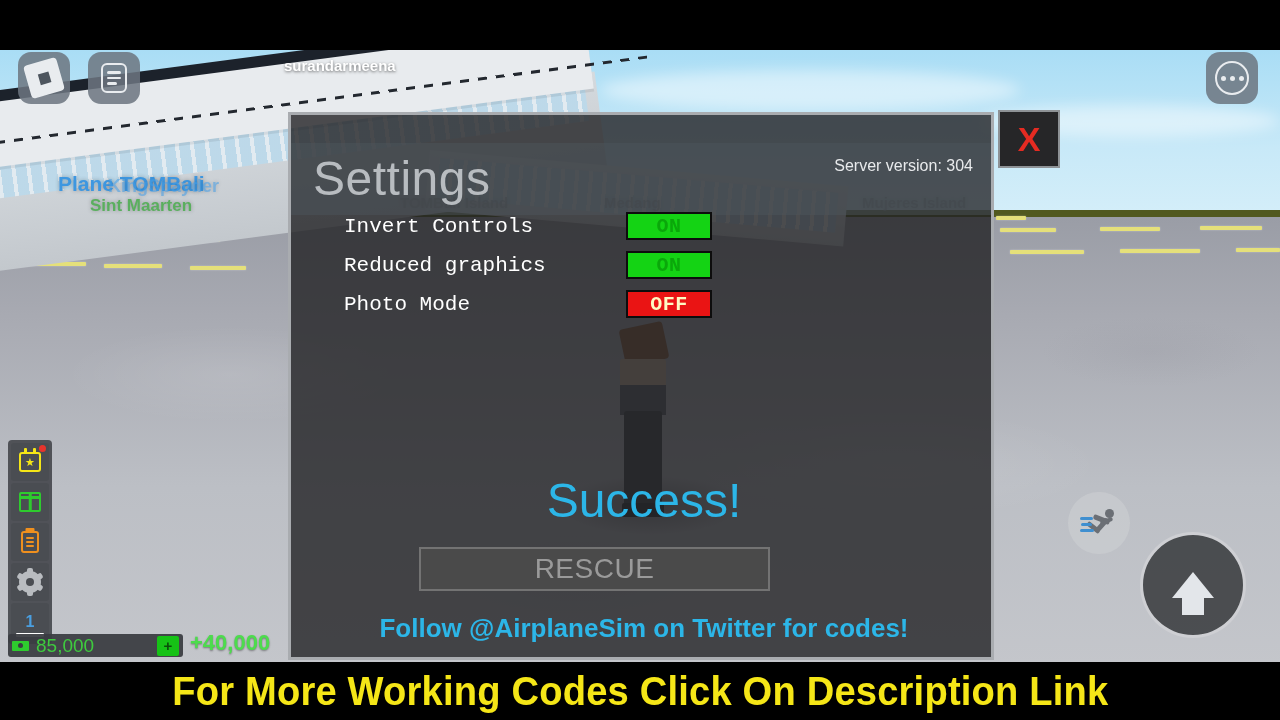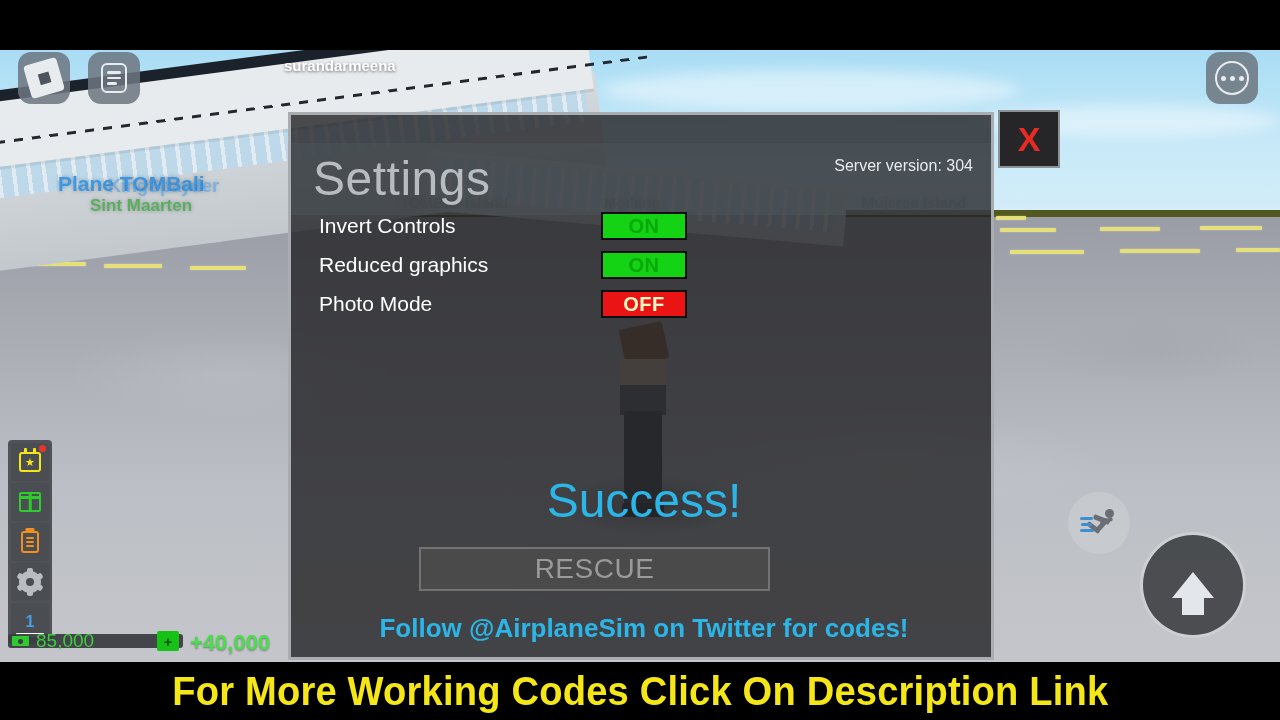--- a/index.html
+++ b/index.html
@@ -148,21 +148,21 @@
   .ic-gear .g-t2{ transform:translateX(-50%) rotate(60deg); }
   .ic-gear .g-t3{ transform:translateX(-50%) rotate(120deg); }
   .ic-gear .g-hole{ position:absolute; left:50%; top:50%; width:8px; height:8px;
      margin:-4px 0 0 -4px; border-radius:50%; background:#4a4d52; z-index:2; }
   
   .slot-num{ color:#4a9fe0; font-size:16px; font-weight:bold; }
   .slot-bar{ position:absolute; left:5px; bottom:4px; width:28px; height:4px;
      background:#ffffff; border-radius:1px; }
 
   
-  .money-bar{ position:absolute; left:8px; top:634px; width:175px; height:14px;
+  .money-bar{ position:absolute; left:8px; top:634px; width:175px; height:23px;
      background:rgba(58,61,66,.94); border-radius:3px; display:flex; align-items:center;
      padding:0 4px; gap:7px; z-index:45; }
   .cash-ic{ width:17px; height:10px; background:#2ecb2e; border-radius:1px;
      position:relative; }
   .cash-ic::after{ content:""; position:absolute; left:50%; top:50%; width:5px;
      height:5px; margin:-2.5px 0 0 -2.5px; border-radius:50%; background:#3a3d42; }
   .money-val{ color:#3ecb3e; font-size:19px; font-weight:normal; flex:1; }
   .plus-btn{ width:22px; height:20px; background:#16c216; border-radius:2px;
      display:flex; align-items:center; justify-content:center; color:#0a4d0a;
      font-size:15px; font-weight:bold; line-height:1; }
@@ -201,21 +201,21 @@
   .panel-header{ position:relative; height:72px; background:rgba(78,86,94,.45);margin-top:28px; }
   .panel-title{ position:absolute; left:22px; top:8px; color:#b8bcc0; font-size:48px;
      font-weight:normal; letter-spacing:.5px; }
   .server-ver{ position:absolute; right:18px; top:14px; color:#e8eaec; font-size:16px; }
 
   .close-btn{ position:absolute; left:998px; top:110px; width:62px; height:58px;
      background:#262628; border:2px solid #8e9296; display:flex; align-items:center;
      justify-content:center; z-index:52; }
   .close-x{ color:#e52b22; font-size:34px; font-weight:bold; line-height:1; }
 
-  .settings-list{ position:absolute; left:28px; top:92px; width:380px; }
+  .settings-list{ position:absolute; left:53px; top:92px; width:380px;font-family:Liberation Mono, monospace; }
   .set-row{ display:flex; align-items:center; height:38px; margin-bottom:1px; }
   .set-label{ color:#ffffff; font-size:21px; width:282px; }
   .toggle{ width:86px; height:28px; display:flex; align-items:center;
      justify-content:center; border:2px solid #0d0d0d; font-size:20px;
      font-weight:bold; letter-spacing:.5px; }
   .toggle.on{ background:#14d314; color:#0aa80a; }
   .toggle.off{ background:#ea1414; color:#fef9c3; }
 
   .success{ position:absolute; left:0; top:358px; width:706px; text-align:center;
      color:#2cb6e8; font-size:48px; font-weight:normal; }

